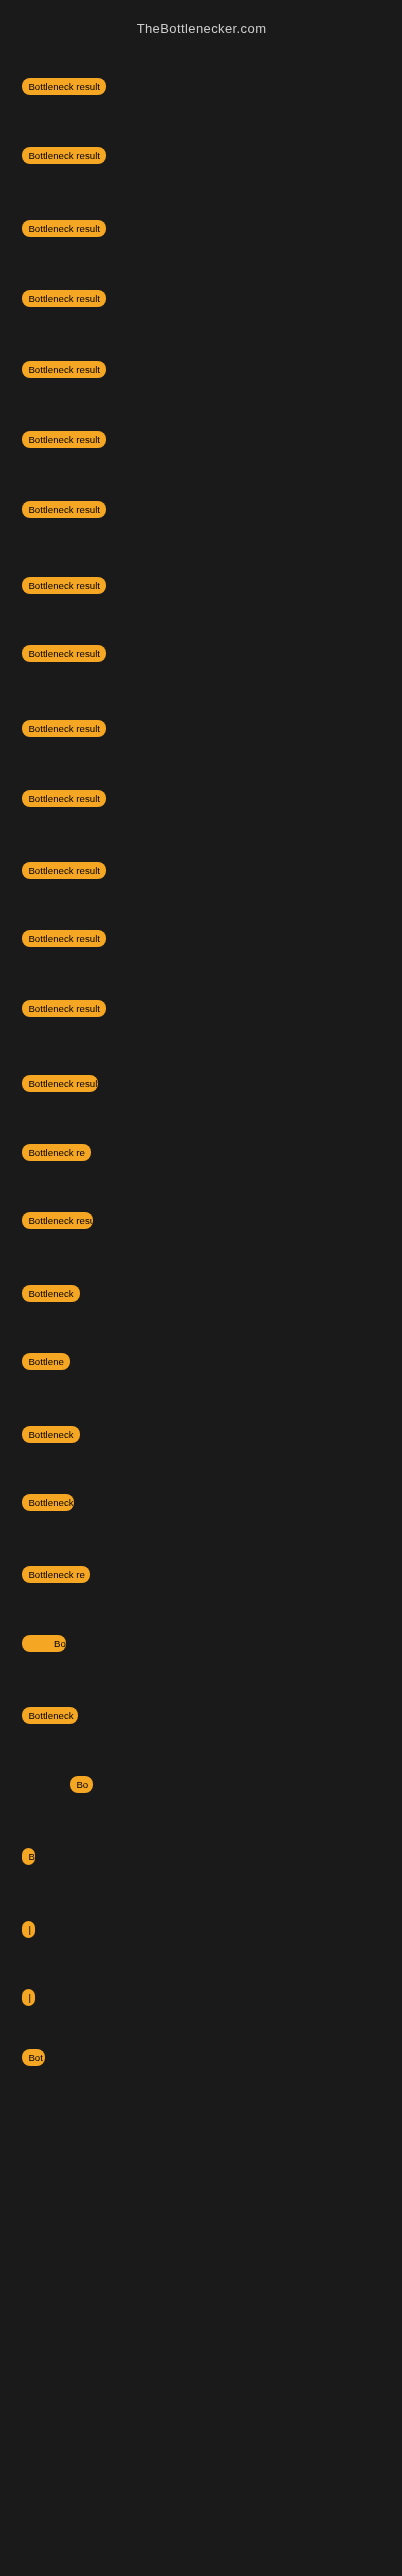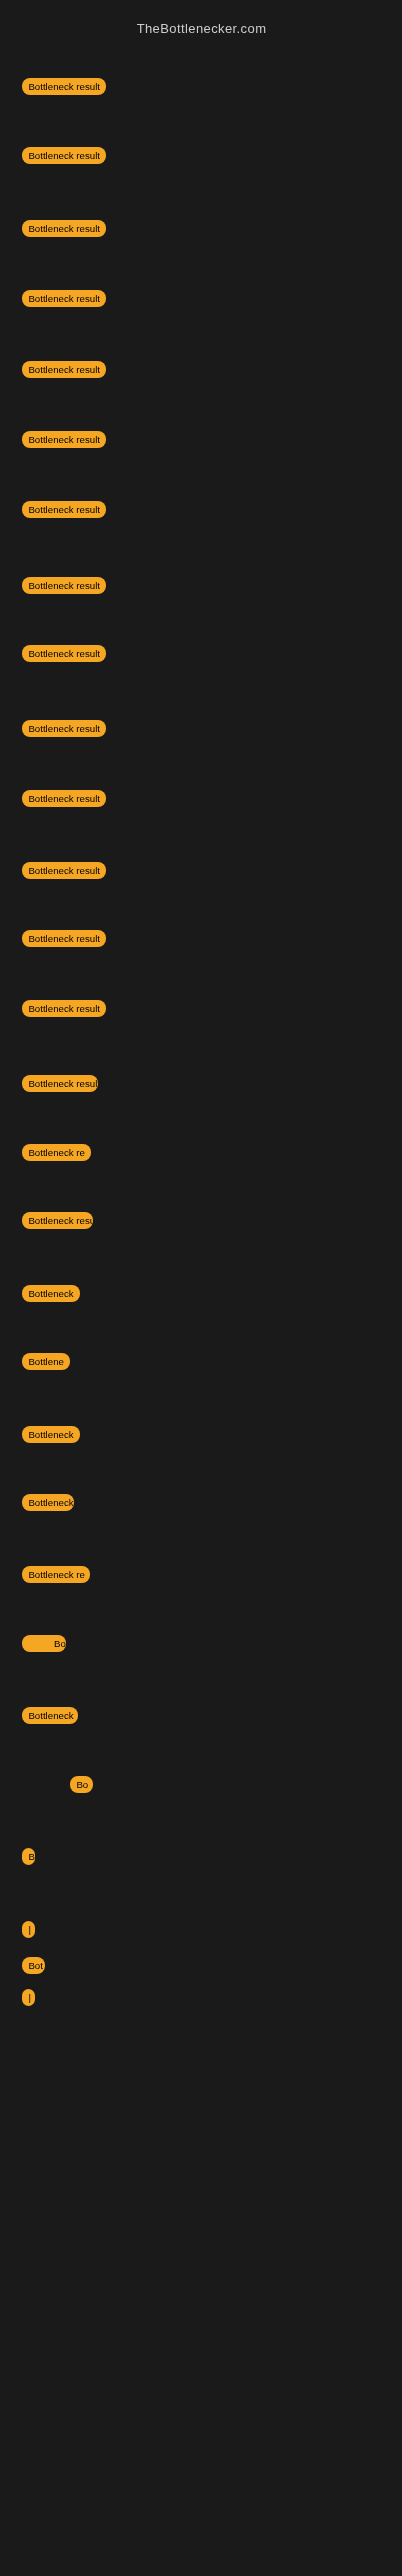--- a/index.html
+++ b/index.html
@@ -69,15 +69,15 @@
     <div class="bottleneck-item" style="top: 1296px; left: 0px;"><span class="bottleneck-badge" style="max-width: 48px;">Bottlene</span></div>
     <div class="bottleneck-item" style="top: 1369px; left: 0px;"><span class="bottleneck-badge" style="max-width: 58px;">Bottleneck</span></div>
     <div class="bottleneck-item" style="top: 1437px; left: 0px;"><span class="bottleneck-badge" style="max-width: 52px;">Bottleneck</span></div>
     <div class="bottleneck-item" style="top: 1509px; left: 0px;"><span class="bottleneck-badge" style="max-width: 68px;">Bottleneck re</span></div>
     <div class="bottleneck-item" style="top: 1578px; left: 0px;"><span class="bottleneck-badge" style="max-width: 44px; padding-left: 32px;">Bottlen</span></div>
     <div class="bottleneck-item" style="top: 1650px; left: 0px;"><span class="bottleneck-badge" style="max-width: 56px;">Bottleneck</span></div>
     <div class="bottleneck-item" style="top: 1719px; left: 0px; padding-left: 48px;"><span class="bottleneck-badge" style="max-width: 22.5px;">Bo</span></div>
     <div class="bottleneck-item" style="top: 1791px; left: 0px;"><span class="bottleneck-badge" style="max-width: 9.7px;">B</span></div>
     <div class="bottleneck-item" style="top: 1864px; left: 0px;"><span class="bottleneck-badge" style="max-width: 6.4px;">|</span></div>
     <div class="bottleneck-item" style="top: 1932px; left: 0px;"><span class="bottleneck-badge" style="max-width: 4.8px;">|</span></div>
-    <div class="bottleneck-item" style="top: 1900px; left: 0px;"><span class="bottleneck-badge" style="max-width: 22.5px;">Bot</span></div>
+    <div class="bottleneck-item" style="top: 1992px; left: 0px;"><span class="bottleneck-badge" style="max-width: 22.5px;">Bot</span></div>
   </div>
 
 
 </body></html>

